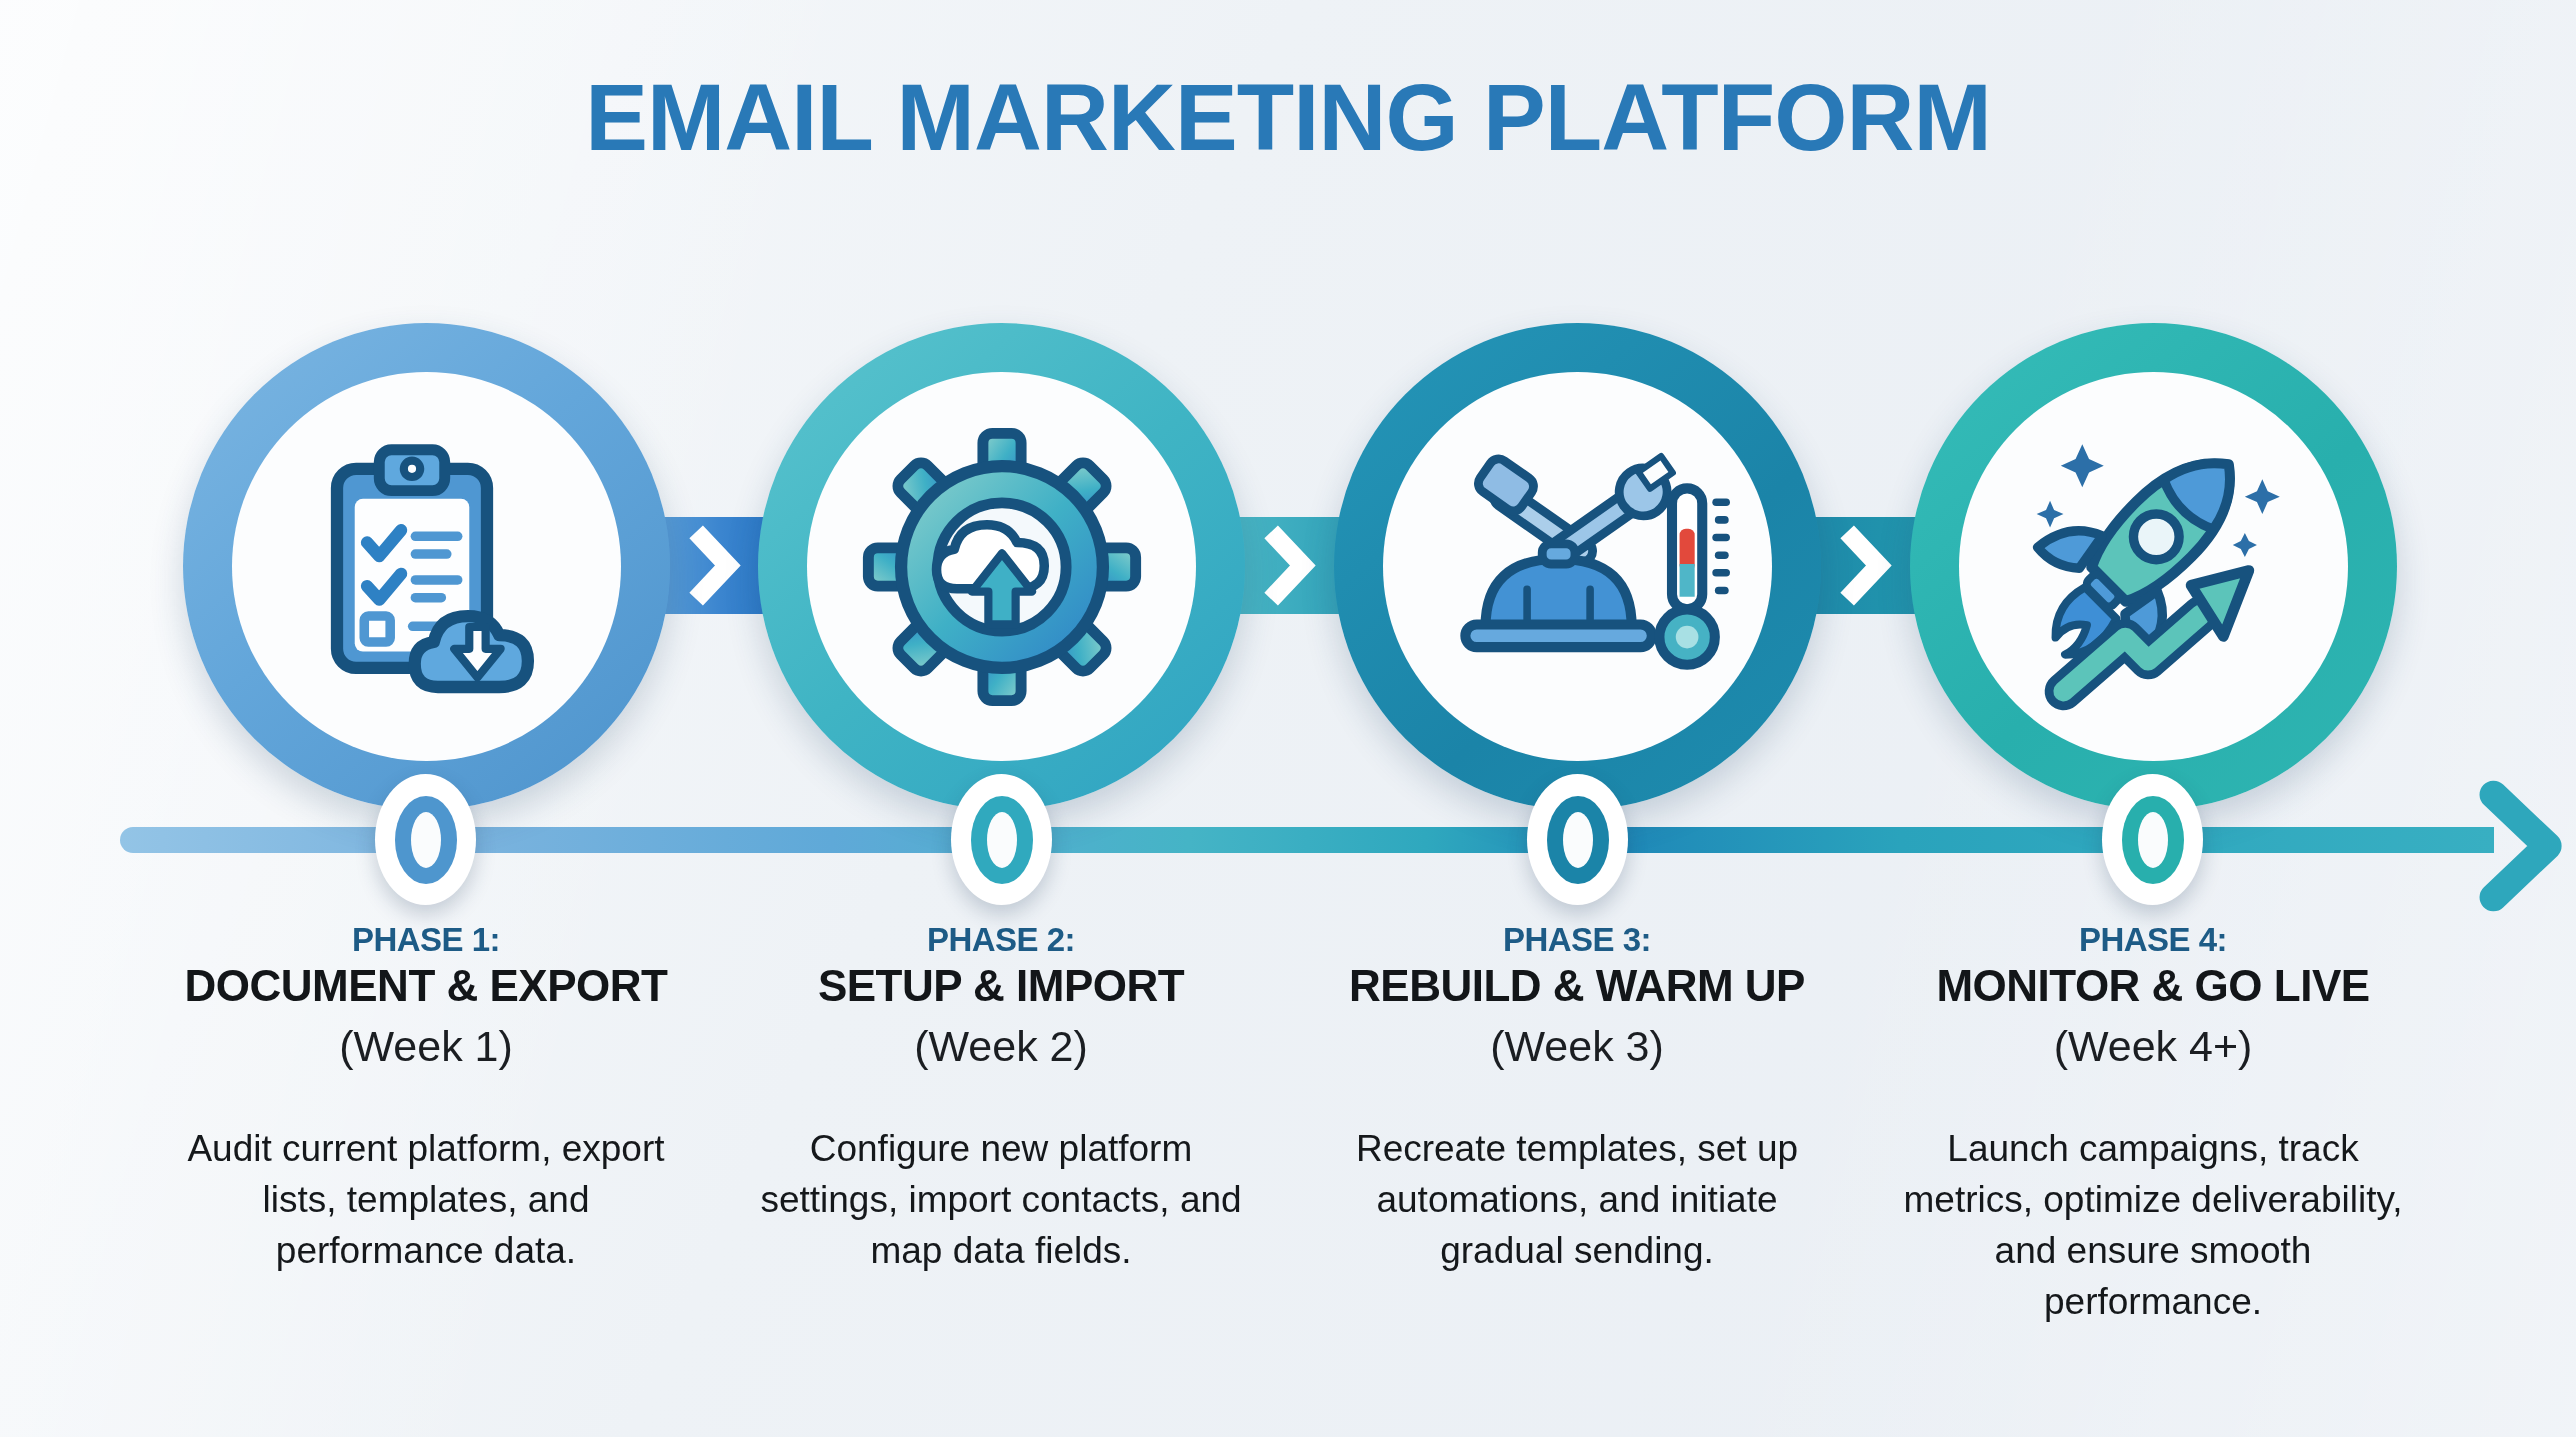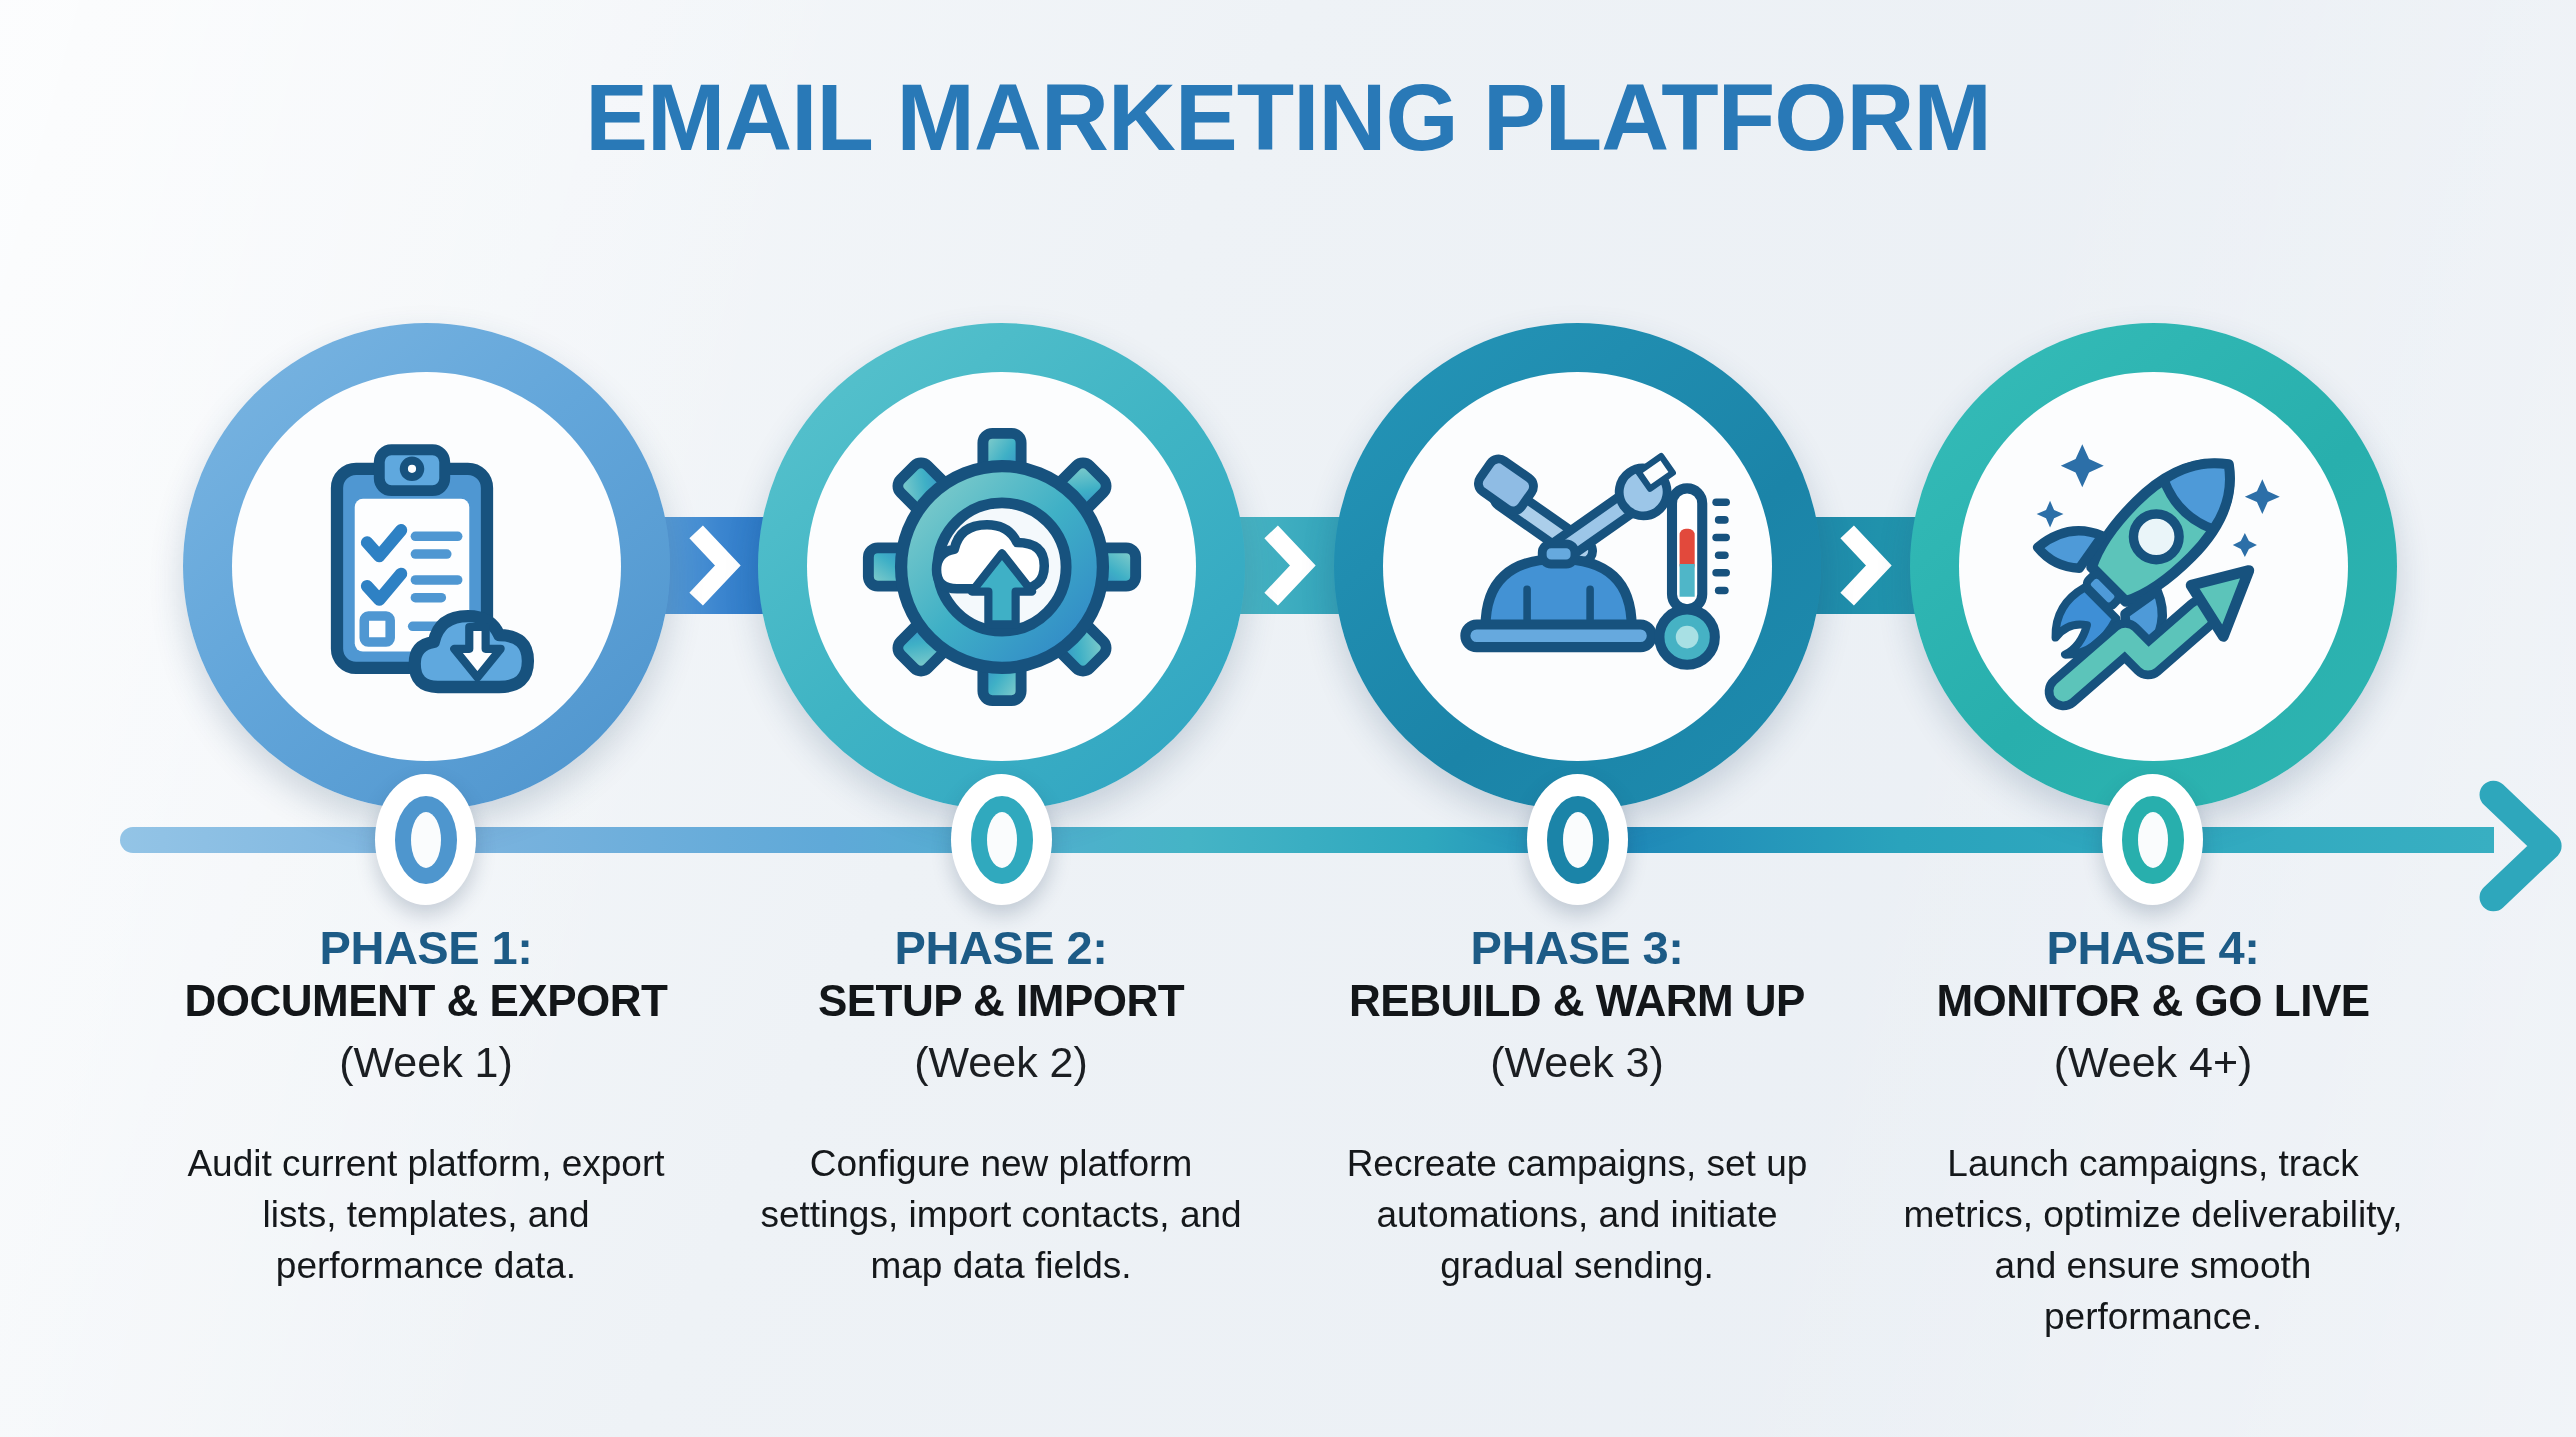--- a/index.html
+++ b/index.html
@@ -37,21 +37,21 @@
     background:#ffffff;box-shadow:0 9.4px 20.6px rgba(30,60,90,.22);
     display:flex;align-items:center;justify-content:center;}
   .node .ring{position:relative;width:62px;height:88px;border-radius:50%;}
   .node .ring .hole{position:absolute;inset:16px;border-radius:50%;background:#fafcfd;}
   .node.n1{left:375px}.node.n2{left:951px}.node.n3{left:1527px}.node.n4{left:2102px}
   .node.n1 .ring{background:#4e96ce}.node.n2 .ring{background:#30a9be}
   .node.n3 .ring{background:#1b84a8}.node.n4 .ring{background:#28afad}
   
   .col{position:absolute;top:922px;width:580px;text-align:center;z-index:2;}
   .col.p1{left:136px}.col.p2{left:711px}.col.p3{left:1287px}.col.p4{left:1863px}
-  .phase-label{font-weight:800;font-size:47px;line-height:1.1;color:#1d5b86;letter-spacing:-0.5px;}
+  .phase-label{font-weight:800;font-size:33px;line-height:1.1;color:#1d5b86;letter-spacing:-0.5px;}
   .phase-heading{font-weight:800;font-size:44px;line-height:1.1;color:#131619;margin-top:3.7px;letter-spacing:-0.5px;}
   .phase-week{font-weight:400;font-size:43px;line-height:1.1;color:#1b1e22;margin-top:13px;}
   .phase-desc{font-weight:400;font-size:37px;line-height:1.38;color:#15181b;
     margin:52px auto 6px auto;max-width:505px;}
 </style>
 </head>
 <body>
 
 <div class="canvas">
 
@@ -223,21 +223,21 @@
   <div class="col p2">
     <div class="phase-label">PHASE 2:</div>
     <div class="phase-heading">SETUP &amp; IMPORT</div>
     <div class="phase-week">(Week 2)</div>
     <div class="phase-desc">Configure new platform settings, import contacts, and map data fields.</div>
   </div>
   <div class="col p3">
     <div class="phase-label">PHASE 3:</div>
     <div class="phase-heading">REBUILD &amp; WARM UP</div>
     <div class="phase-week">(Week 3)</div>
-    <div class="phase-desc">Recreate campaigns, set up automations, and initiate gradual sending.</div>
+    <div class="phase-desc">Recreate templates, set up automations, and initiate gradual sending.</div>
   </div>
   <div class="col p4">
     <div class="phase-label">PHASE 4:</div>
     <div class="phase-heading">MONITOR &amp; GO LIVE</div>
     <div class="phase-week">(Week 4+)</div>
     <div class="phase-desc">Launch campaigns, track metrics, optimize deliverability, and ensure smooth performance.</div>
   </div>
 
 </div>
 

